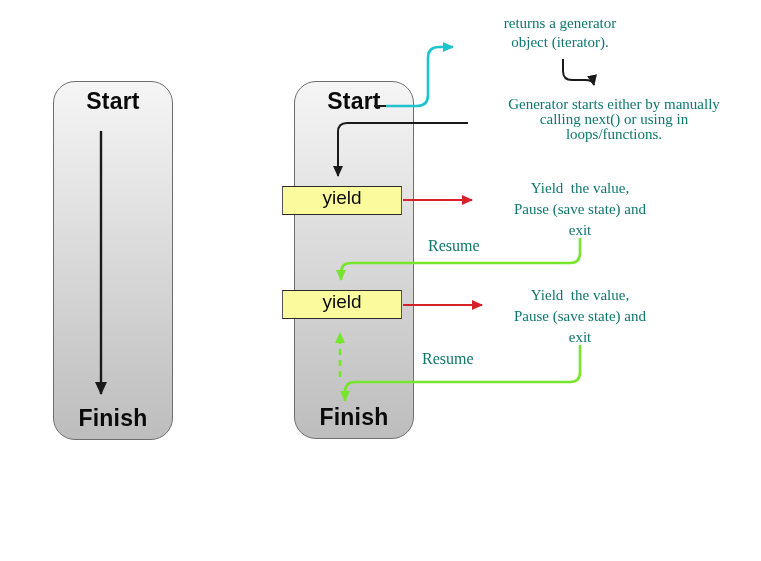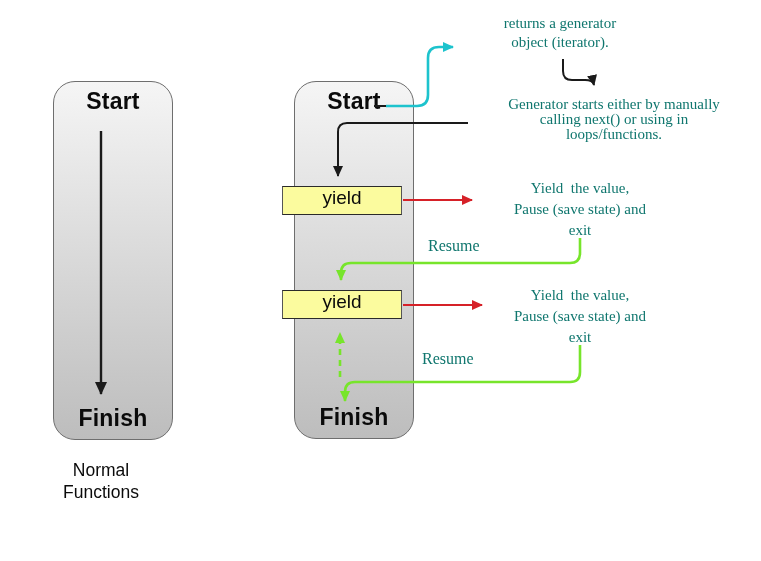--- a/index.html
+++ b/index.html
@@ -79,22 +79,20 @@
     <span class="endpoint">Finish</span>
   </div>
 
   <div class="yieldbox" style="top:186px;">
     <span>yield</span>
   </div>
   <div class="yieldbox" style="top:290px;">
     <span>yield</span>
   </div>
 
-  <div class="caption" style="left:41px;top:459px;width:120px;">Normal
-Functions</div>
 
   <div class="ann" style="left:470px;top:14px;width:180px;line-height:19px;">returns a generator
 object (iterator).</div>
   <div class="ann" style="left:464px;top:97px;width:300px;line-height:15px;">Generator starts either by manually
 calling next() or using in
 loops/functions.</div>
   <div class="ann" style="left:490px;top:178px;width:180px;line-height:21px;">Yield  the value,
 Pause (save state) and
 exit</div>
   <div class="ann" style="left:428px;top:237px;font-size:16px;">Resume</div>

